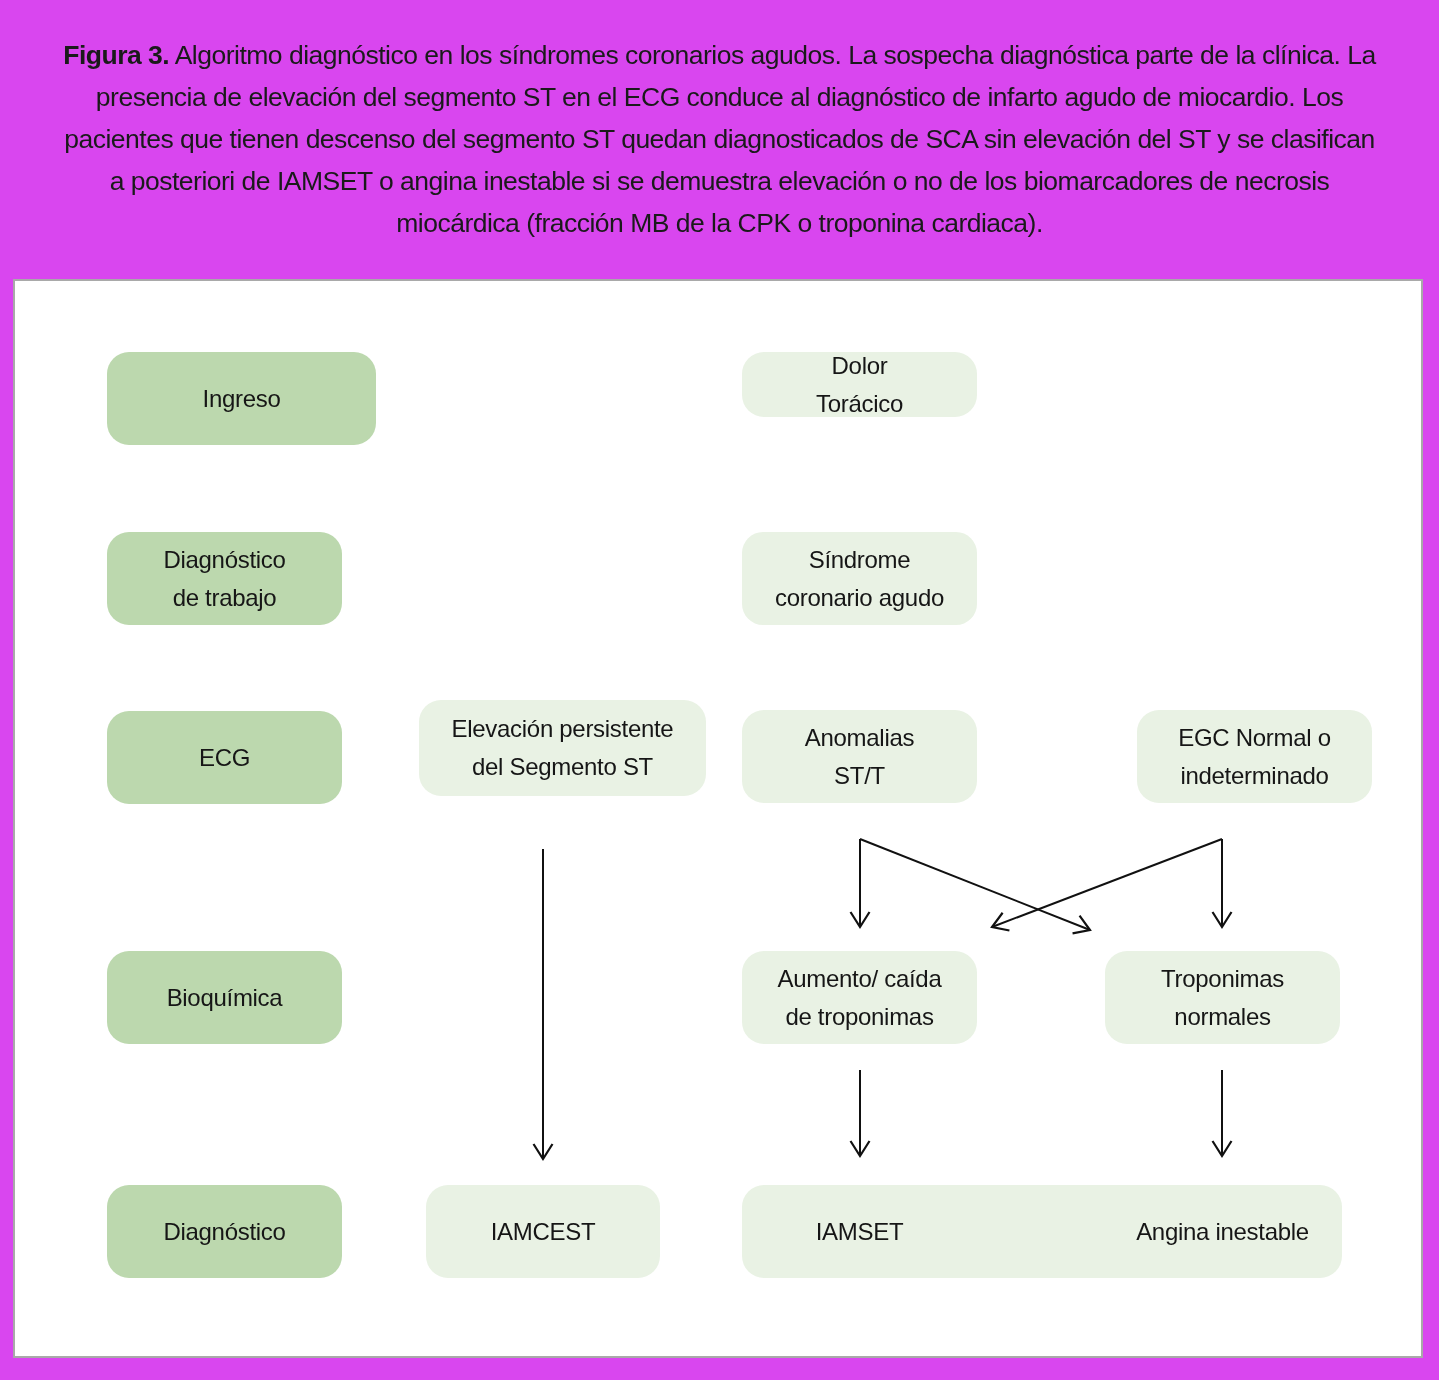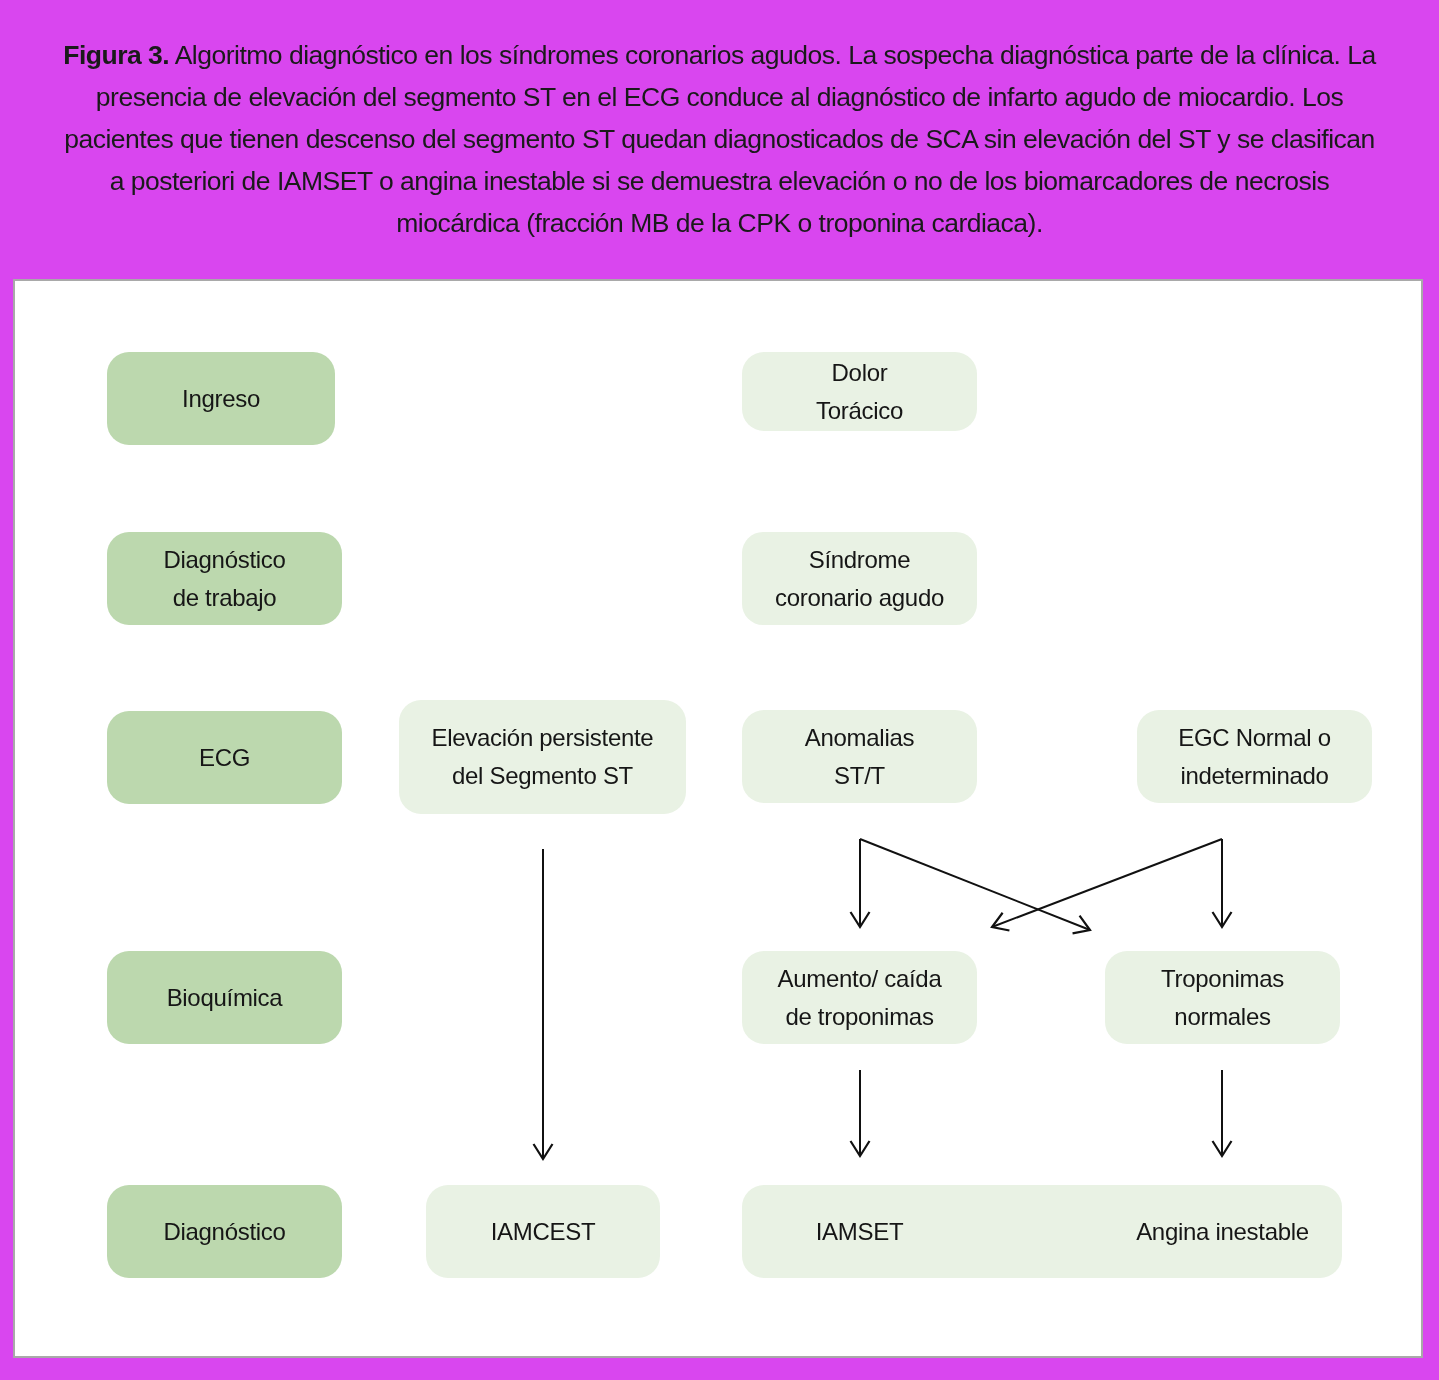--- a/index.html
+++ b/index.html
@@ -73,46 +73,46 @@
 
       <path d="M1207,558 L1207,646" fill="none" stroke="#111111" stroke-width="2" marker-end="url(#ah)"></path>
 
       <path d="M1207,558 L977,646" fill="none" stroke="#111111" stroke-width="2" marker-end="url(#ah)"></path>
 
       <path d="M845,789 L845,875" fill="none" stroke="#111111" stroke-width="2" marker-end="url(#ah)"></path>
 
       <path d="M1207,789 L1207,875" fill="none" stroke="#111111" stroke-width="2" marker-end="url(#ah)"></path>
     </svg>
 
-    <div class="node stage" style="left:92px;top:71px;width:228px;height:93px;">
+    <div class="node stage" style="left:92px;top:71px;width:269px;height:93px;">
       <div>Ingreso</div>
     </div>
     <div class="node stage" style="left:92px;top:251px;width:235px;height:93px;">
       <div>Diagnóstico</div>
       <div>de trabajo</div>
     </div>
     <div class="node stage" style="left:92px;top:430px;width:235px;height:93px;">
       <div>ECG</div>
     </div>
     <div class="node stage" style="left:92px;top:670px;width:235px;height:93px;">
       <div>Bioquímica</div>
     </div>
     <div class="node stage" style="left:92px;top:904px;width:235px;height:93px;">
       <div>Diagnóstico</div>
     </div>
 
-    <div class="node leaf" style="left:727px;top:71px;width:235px;height:79px;">
+    <div class="node leaf" style="left:727px;top:71px;width:235px;height:65px;">
       <div>Dolor</div>
       <div>Torácico</div>
     </div>
     <div class="node leaf" style="left:727px;top:251px;width:235px;height:93px;border-radius:21px;">
       <div>Síndrome</div>
       <div>coronario agudo</div>
     </div>
-    <div class="node leaf" style="left:384px;top:419px;width:287px;height:114px;">
+    <div class="node leaf" style="left:404px;top:419px;width:287px;height:96px;">
       <div>Elevación persistente</div>
       <div>del Segmento ST</div>
     </div>
     <div class="node leaf" style="left:727px;top:429px;width:235px;height:93px;">
       <div>Anomalias</div>
       <div>ST/T</div>
     </div>
     <div class="node leaf" style="left:1122px;top:429px;width:235px;height:93px;">
       <div>EGC Normal o</div>
       <div>indeterminado</div>

